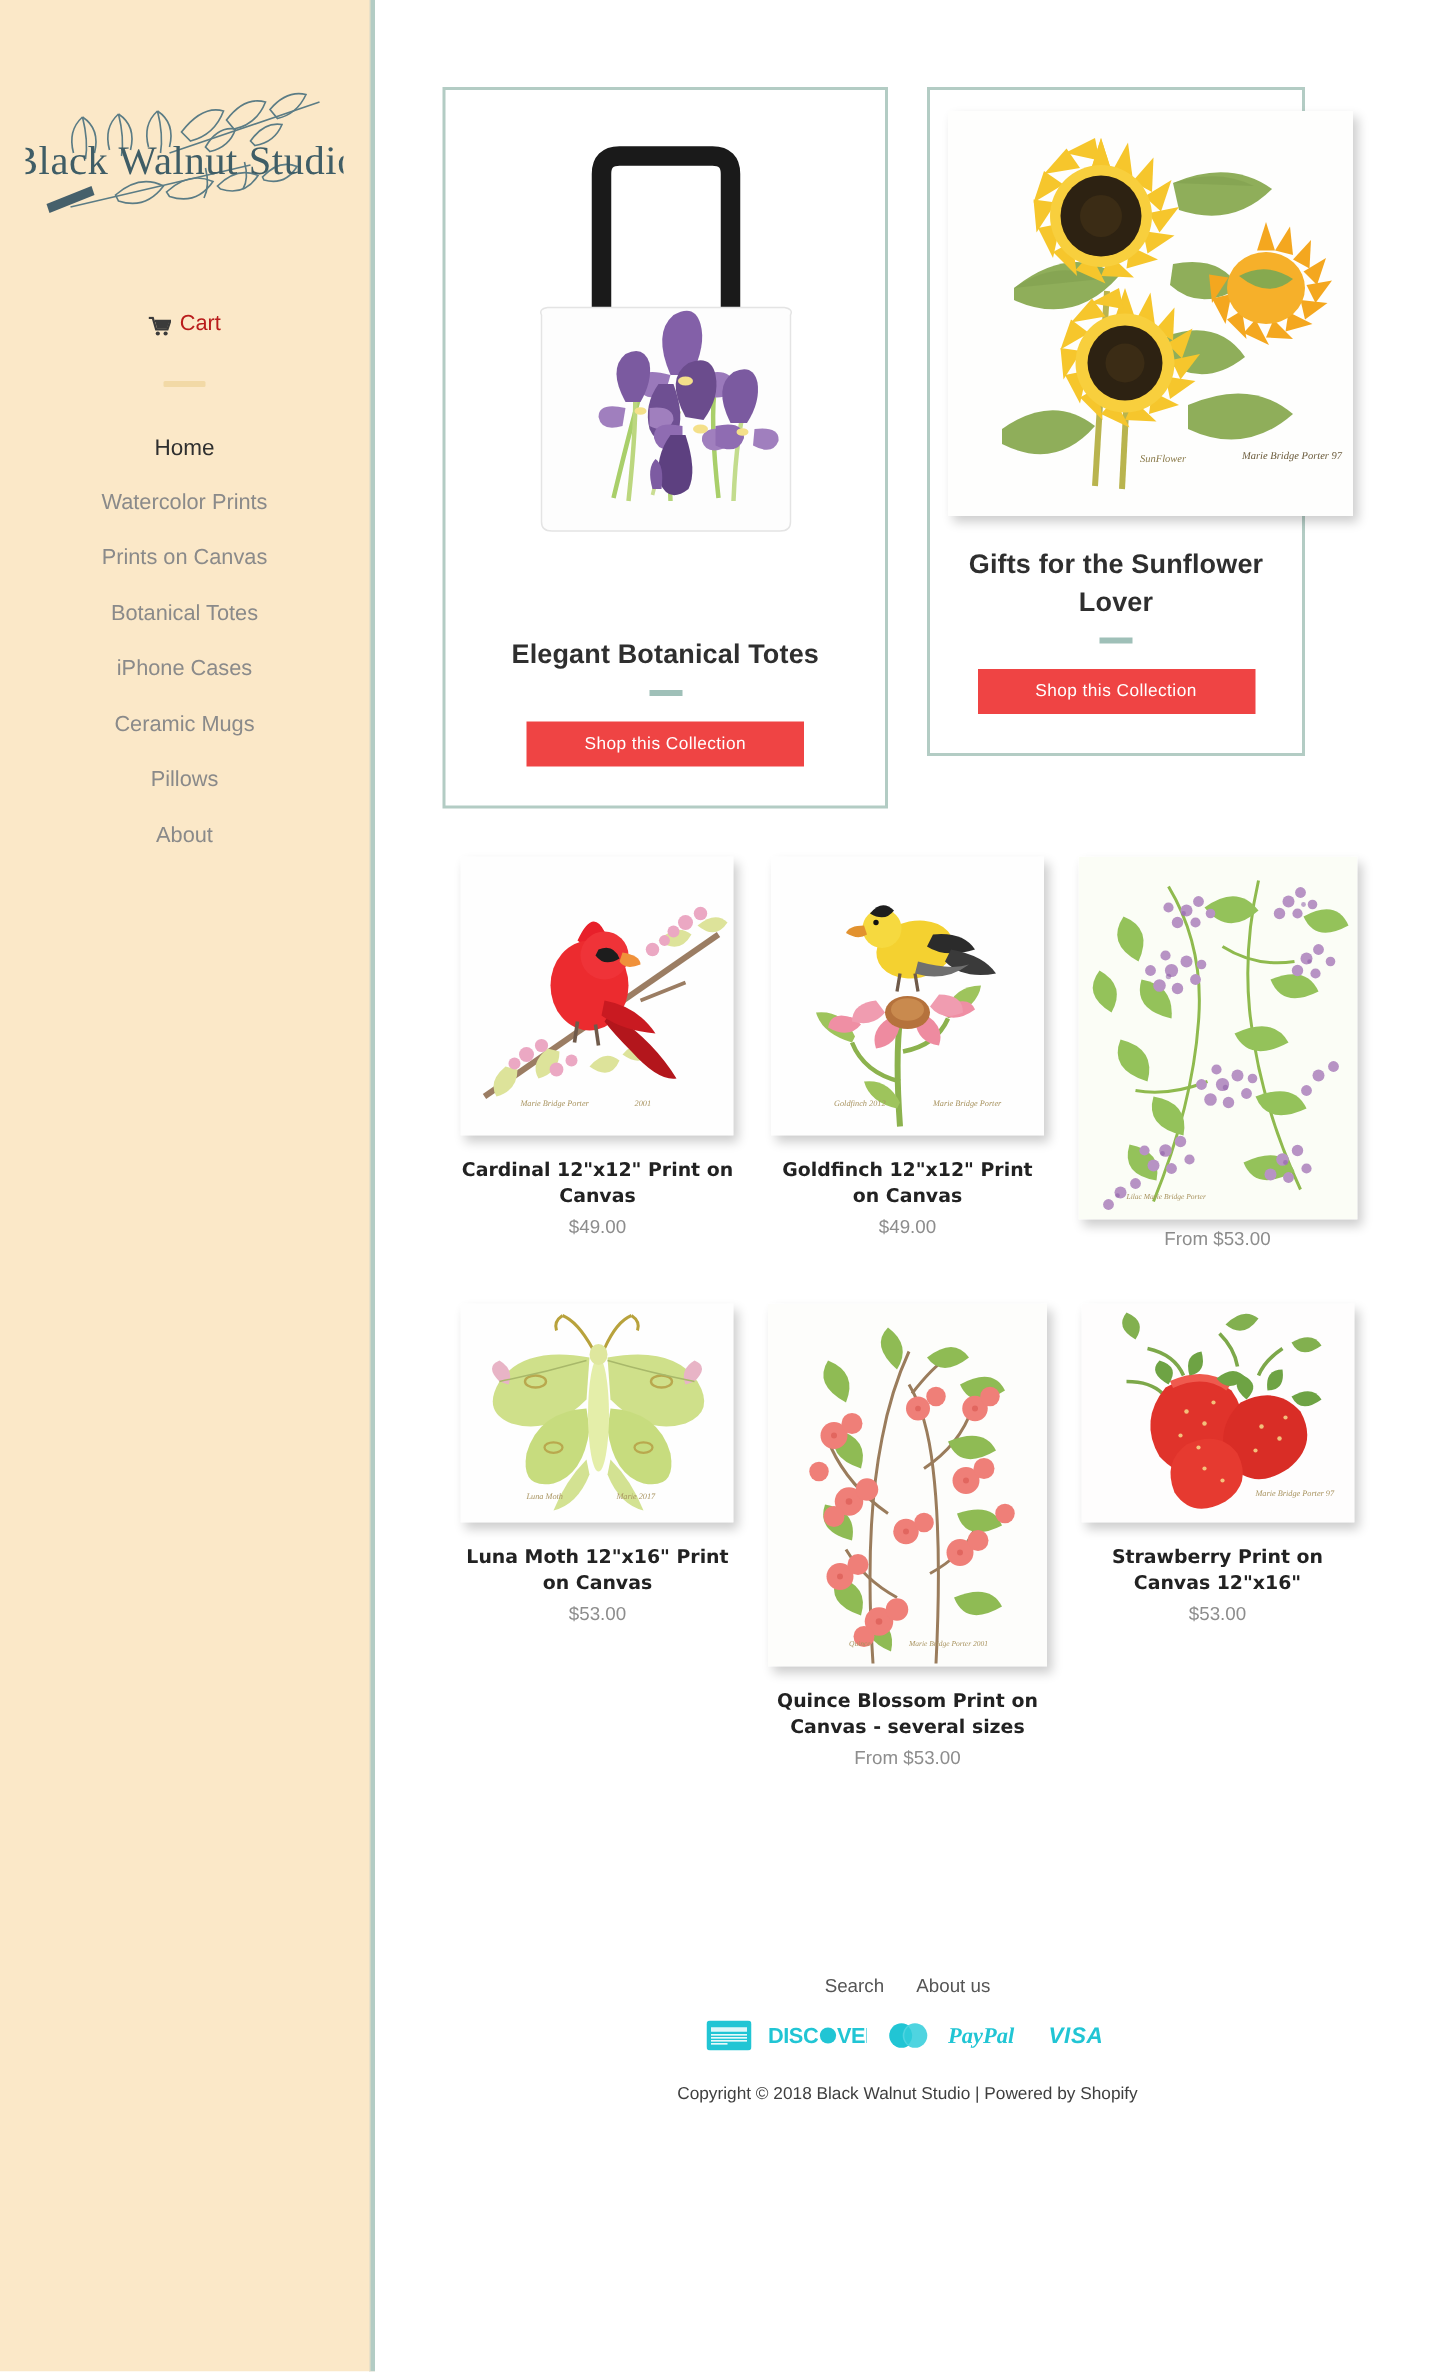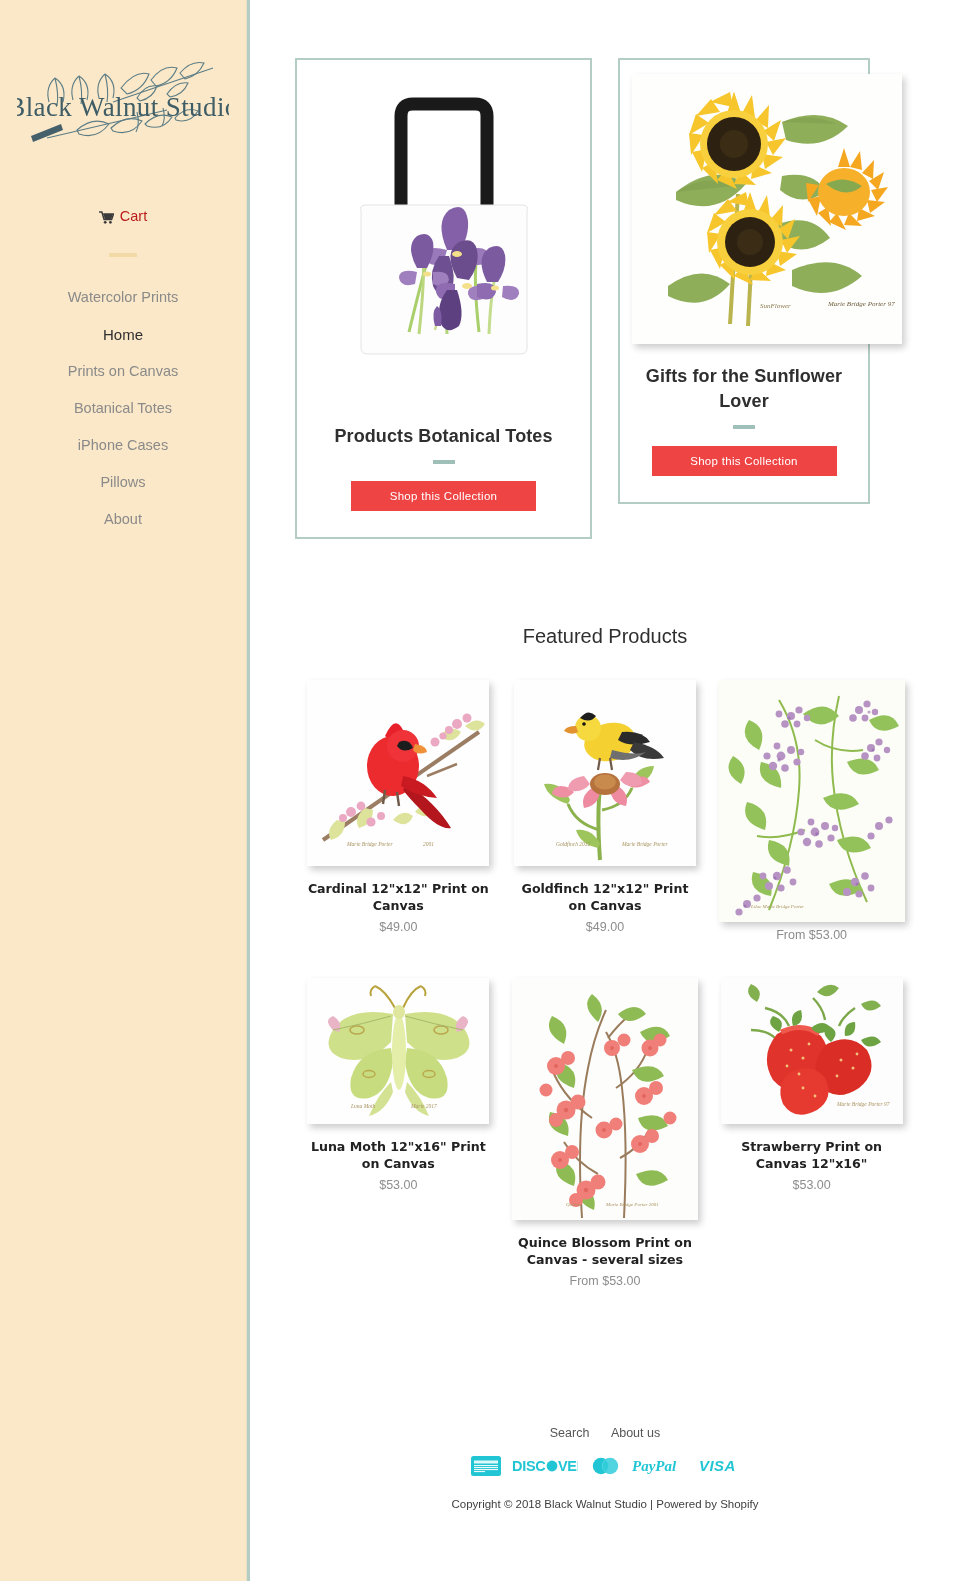--- a/index.html
+++ b/index.html
@@ -206,25 +206,26 @@
             <circle cx="12.2" cy="12.2" r="1.5" fill="#3b3b3b"></circle>
           </svg>
         </span>
         <span>Cart</span>
       </a>
     </div>
 
     <div class="side-divider"></div>
 
     <nav class="nav">
+      <a href="#" class="nav-item active">Home</a>
       <a href="#" class="nav-item">Watercolor Prints</a>
-      <a href="#" class="nav-item active">Home</a>
       <a href="#" class="nav-item">Prints on Canvas</a>
       <a href="#" class="nav-item">Botanical Totes</a>
       <a href="#" class="nav-item">iPhone Cases</a>
+      <a href="#" class="nav-item">Ceramic Mugs</a>
       <a href="#" class="nav-item">Pillows</a>
       <a href="#" class="nav-item">About</a>
     </nav>
   </aside>
 
   <main class="main">
 
     <section class="hero">
 
       <div class="promo left">
@@ -263,21 +264,21 @@
                 <path d="M118 208 q8 24 2 36 q-13 10 -19 -4 q-4 -17 7 -32 z" fill="#5d4080"></path>
               </g>
               <ellipse cx="118" cy="172" rx="5" ry="3" fill="#f4e08a"></ellipse>
               <ellipse cx="128" cy="204" rx="5" ry="3" fill="#f4e08a"></ellipse>
               <ellipse cx="88" cy="192" rx="4" ry="2.5" fill="#f4e08a"></ellipse>
               <ellipse cx="156" cy="206" rx="4" ry="2.5" fill="#f4e08a"></ellipse>
               <path d="M96 244 q-4 -14 2 -20 q6 4 4 20 z" fill="#7d5ba2"></path>
             </g>
           </svg>
         </div>
-        <div class="promo-title">Products Botanical Totes</div>
+        <div class="promo-title">Elegant Botanical Totes</div>
         <div class="promo-dash"></div>
         <a href="#" class="shop-btn">Shop this Collection</a>
       </div>
 
       <div class="promo right">
         <div class="art-frame sun-frame">
           <svg viewBox="0 0 270 270">
             <rect width="270" height="270" fill="#fefefd"></rect>
             <g stroke="#b9b44e" stroke-width="4" fill="none">
               <path d="M106 120 L98 250"></path>
@@ -368,21 +369,20 @@
             <text x="128" y="234" font-size="7" fill="#8a7a4a" font-family="Liberation Serif, serif" font-style="italic">SunFlower</text>
             <text x="196" y="232" font-size="7" fill="#6a5a3a" font-family="Liberation Serif, serif" font-style="italic">Marie Bridge Porter 97</text>
           </svg>
         </div>
         <div class="promo-title">Gifts for the Sunflower Lover</div>
         <div class="promo-dash"></div>
         <a href="#" class="shop-btn">Shop this Collection</a>
       </div>
     </section>
 
-    <h2 class="featured-head">Featured Products</h2>
 
     <section class="grid">
 
       <div class="cell">
         <div class="p-img-wrap">
           <div class="art-frame" style="width:182px;height:186px;">
             <svg viewBox="0 0 182 186">
               <rect width="182" height="186" fill="#fefefe"></rect>
               <path d="M16 160 L172 52" stroke="#9b7d63" stroke-width="4" fill="none"></path>
               <path d="M120 96 L150 84" stroke="#9b7d63" stroke-width="2.5" fill="none"></path>

